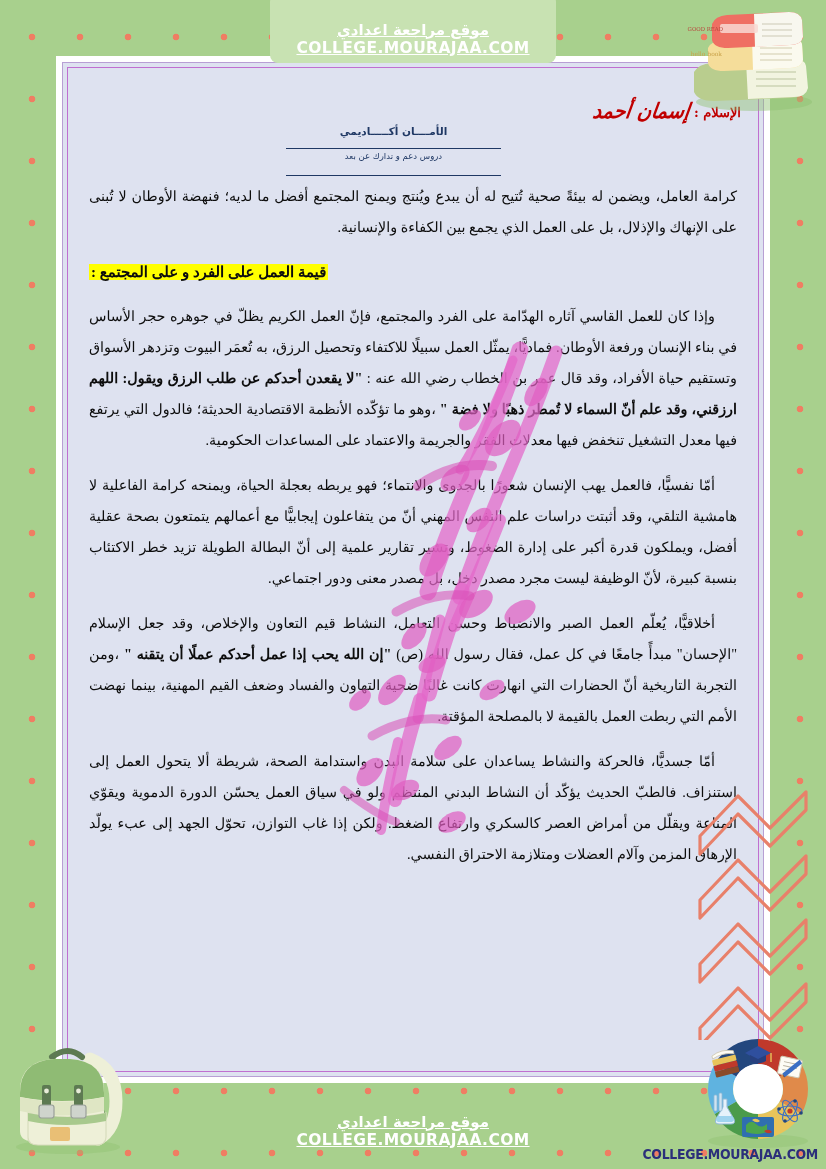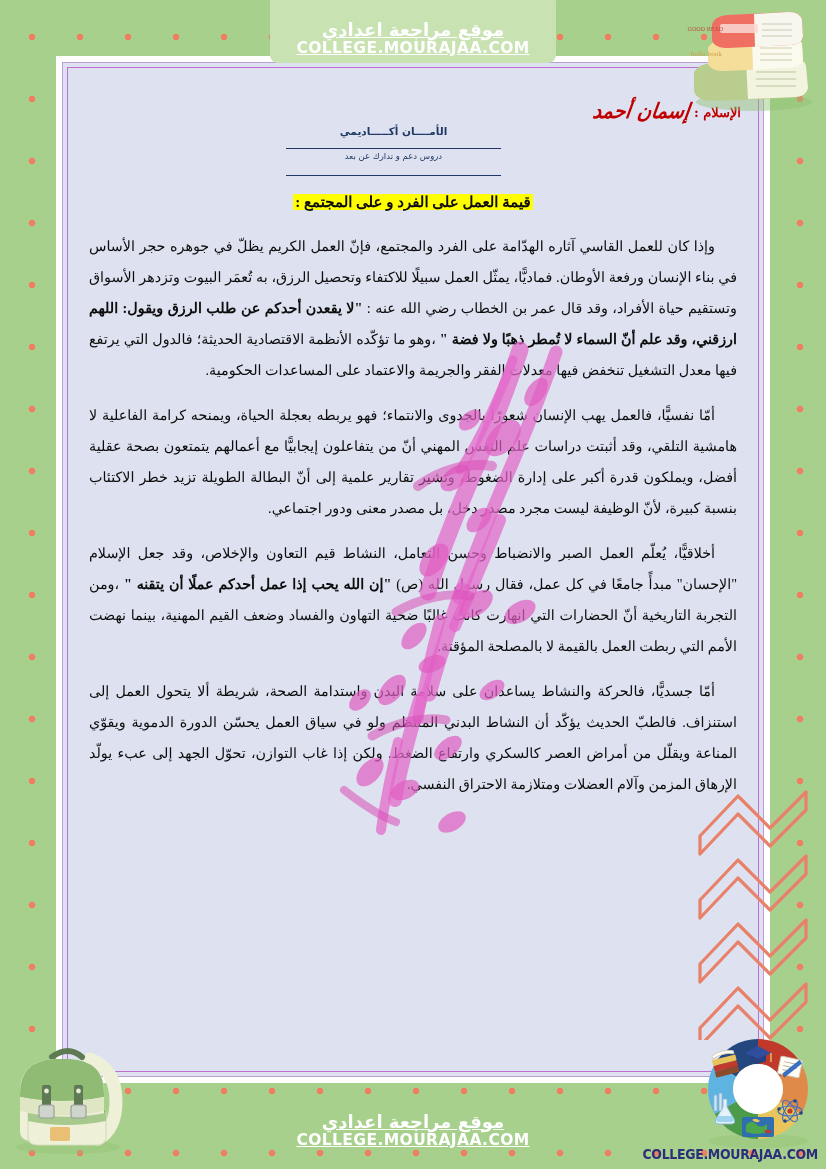--- a/index.html
+++ b/index.html
@@ -43,21 +43,21 @@
     position:absolute;left:0;top:0;width:826px;height:56px;
     display:flex;flex-direction:column;align-items:center;justify-content:center;
     z-index:6;
   }
   #topbanner .pill{
     background:#c8e2b2;border-radius:8px;padding:3px 26px 5px 26px;
     display:flex;flex-direction:column;align-items:center;
   }
   .bn-ar{
     font-family:"DejaVu Sans","Liberation Sans",sans-serif;
-    font-size:18px;font-weight:bold;color:#ffffff;
+    font-size:15px;font-weight:bold;color:#ffffff;
     text-decoration:underline;letter-spacing:.2px;line-height:18px;
     direction:rtl;
     margin-top:24px;
   }
   .bn-en{
     font-family:"DejaVu Sans","Liberation Sans",sans-serif;
     font-size:15.5px;font-weight:bold;color:#ffffff;
     text-decoration:underline;letter-spacing:.4px;line-height:19px;
     direction:ltr;
   }
@@ -114,21 +114,21 @@
     color:#0d0d0d;
   }
   .para{
     font-size:14.3px;line-height:31px;
     margin:0 0 14px 0;text-align:justify;
     text-justify:inter-word;
   }
   .para.indent{text-indent:22px;}
   .heading{
     font-size:15px;font-weight:bold;line-height:30px;
-    margin:6px 0 14px 0;text-align:center;
+    margin:6px 0 14px 0;text-align:left;
   }
   .hl{background:#ffff00;padding:0 2px;}
   .b{font-weight:bold;}
 
   
   #wm{
     position:absolute;left:0;top:0;width:826px;height:1169px;
     z-index:5;pointer-events:none;
   }
 
@@ -156,20 +156,21 @@
     </div>
 
     <div id="sitestamp">
       <div class="l1">الأمــــان أكـــــاديمي</div>
       <div class="l2">دروس دعم و تدارك عن بعد</div>
     </div>
   </div>
 
   <div id="body">
 
+    <p class="para">كرامة العامل، ويضمن له بيئةً صحية تُتيح له أن يبدع ويُنتج ويمنح المجتمع أفضل ما لديه؛ فنهضة الأوطان لا تُبنى على الإنهاك والإذلال، بل على العمل الذي يجمع بين الكفاءة والإنسانية.</p>
 
     <p class="heading">
       <span class="hl">قيمة العمل على الفرد و على المجتمع :</span>
     </p>
 
     <p class="para indent">
       <span>وإذا كان للعمل القاسي آثاره الهدّامة على الفرد والمجتمع، فإنّ العمل الكريم يظلّ في جوهره حجر الأساس في بناء الإنسان ورفعة الأوطان. فماديًّا، يمثّل العمل سبيلًا للاكتفاء وتحصيل الرزق، به تُعمَر البيوت وتزدهر الأسواق وتستقيم حياة الأفراد، وقد قال عمر بن الخطاب رضي الله عنه :</span>
       <span class="b">"لا يقعدن أحدكم عن طلب الرزق ويقول: اللهم ارزقني، وقد علم أنّ السماء لا تُمطر ذهبًا ولا فضة "</span>
       <span>،وهو ما تؤكّده الأنظمة الاقتصادية الحديثة؛ فالدول التي يرتفع فيها معدل التشغيل تنخفض فيها معدلات الفقر والجريمة والاعتماد على المساعدات الحكومية.</span>
     </p>

